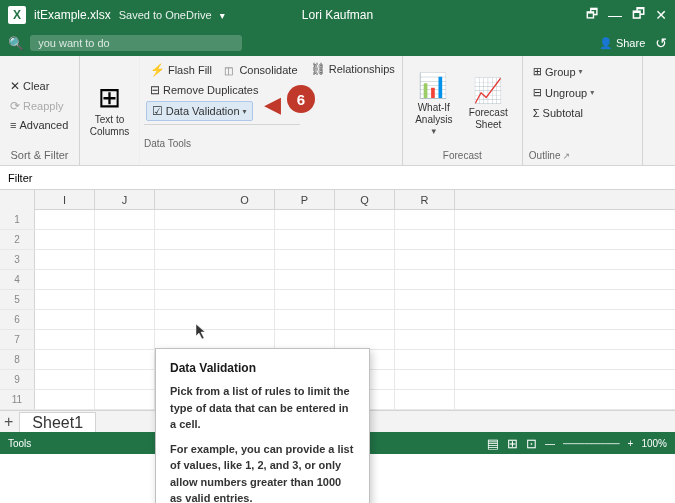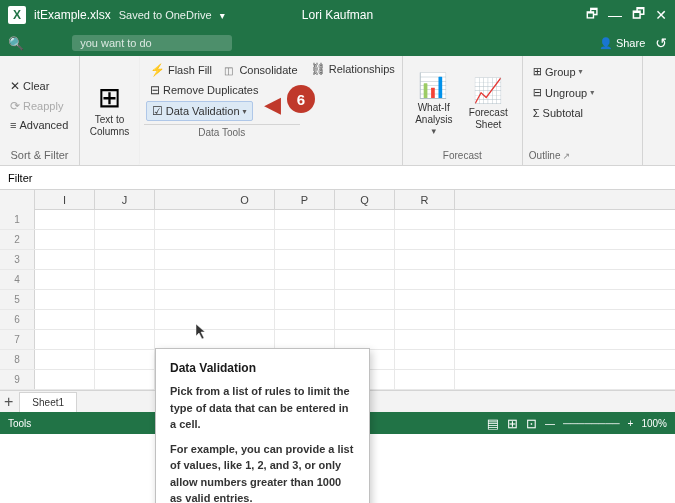--- a/index.html
+++ b/index.html
@@ -30,22 +30,21 @@
       padding: 0 8px;
       gap: 6px;
     }
     .search-input-wrap {
       display: flex;
       align-items: center;
       background: rgba(255,255,255,0.2);
       border-radius: 3px;
       padding: 2px 8px;
       gap: 4px;
-      width: 160px;
-      margin-left: 42px;
+      width: 212px;
     }
     .search-input-wrap input {
       background: transparent;
       border: none;
       outline: none;
       color: #fff;
       font-size: 11px;
       width: 160px;
     }
     .search-input-wrap input::placeholder { color: rgba(255,255,255,0.8); }
@@ -298,21 +297,21 @@
       align-items: center;
       padding: 0 4px;
       gap: 2px;
     }
     .sheet-tab {
       height: 20px;
       padding: 0 12px;
       background: #fff;
       border: 1px solid #d4d4d4;
       border-bottom: none;
-      font-size: 10px;
+      font-size: 16px;
       color: #333;
       cursor: pointer;
       line-height: 20px;
     }
 
     
     .status-bar {
       height: 22px;
       background: #217346;
       display: flex;
@@ -425,21 +424,21 @@
       </div>
       <div class="data-tools-row">
         <div style="position:relative;">
           <div class="dv-btn">
             <span style="font-size:12px;">☑</span>
             <span>Data Validation</span>
             <span class="chevron">▾</span>
           </div>
         </div>
       </div>
-      <div style="border-top:1px solid #d4d4d4;margin-top:2px;padding-top:1px;text-align:center;">
+      <div style="border-top:1px solid #d4d4d4;margin-top:2px;padding-top:12px;text-align:left;">
         <span style="font-size:10px;color:#666;">Data Tools</span>
       </div>
     </div>
     <div style="display:flex;flex-direction:column;justify-content:flex-start;padding:4px 3px;min-width:60px;">
       <div class="data-tools-btn">
         <span style="font-size:12px;">⛓</span>
         <span>Relationships</span>
       </div>
     </div>
   </div>
@@ -587,20 +586,29 @@
     </div>
     <div class="grid-row">
       <div class="row-num">9</div>
       <div class="cell"></div>
       <div class="cell"></div>
       <div class="cell" style="margin-left:60px;"></div>
       <div class="cell"></div>
       <div class="cell"></div>
       <div class="cell"></div>
     </div>
+    <div class="grid-row">
+      <div class="row-num">11</div>
+      <div class="cell"></div>
+      <div class="cell"></div>
+      <div class="cell" style="margin-left:60px;"></div>
+      <div class="cell"></div>
+      <div class="cell"></div>
+      <div class="cell"></div>
+    </div>
   </div>
 
   <div class="popup">
     <div class="popup-title">Data Validation</div>
     <div class="popup-text">Pick from a list of rules to limit the type of data that can be entered in a cell.</div>
     <div class="popup-text">For example, you can provide a list of values, like 1, 2, and 3, or only allow numbers greater than 1000 as valid entries.</div>
 
   </div>
 
   <div style="position:absolute;top:134px;left:196px;width:12px;height:16px;z-index:200;">

